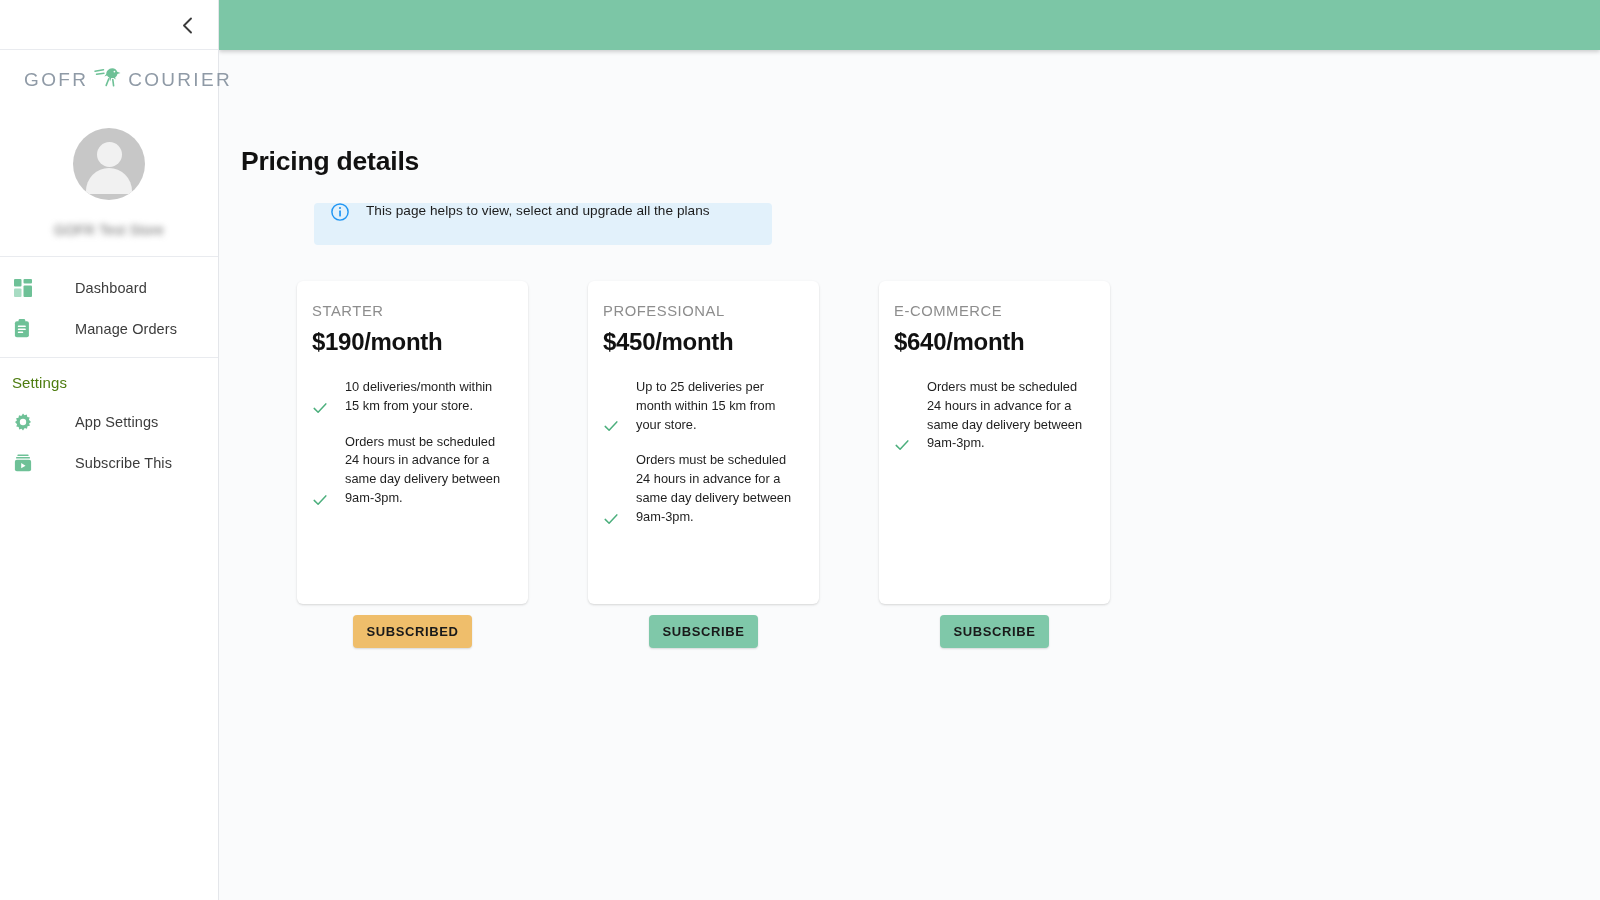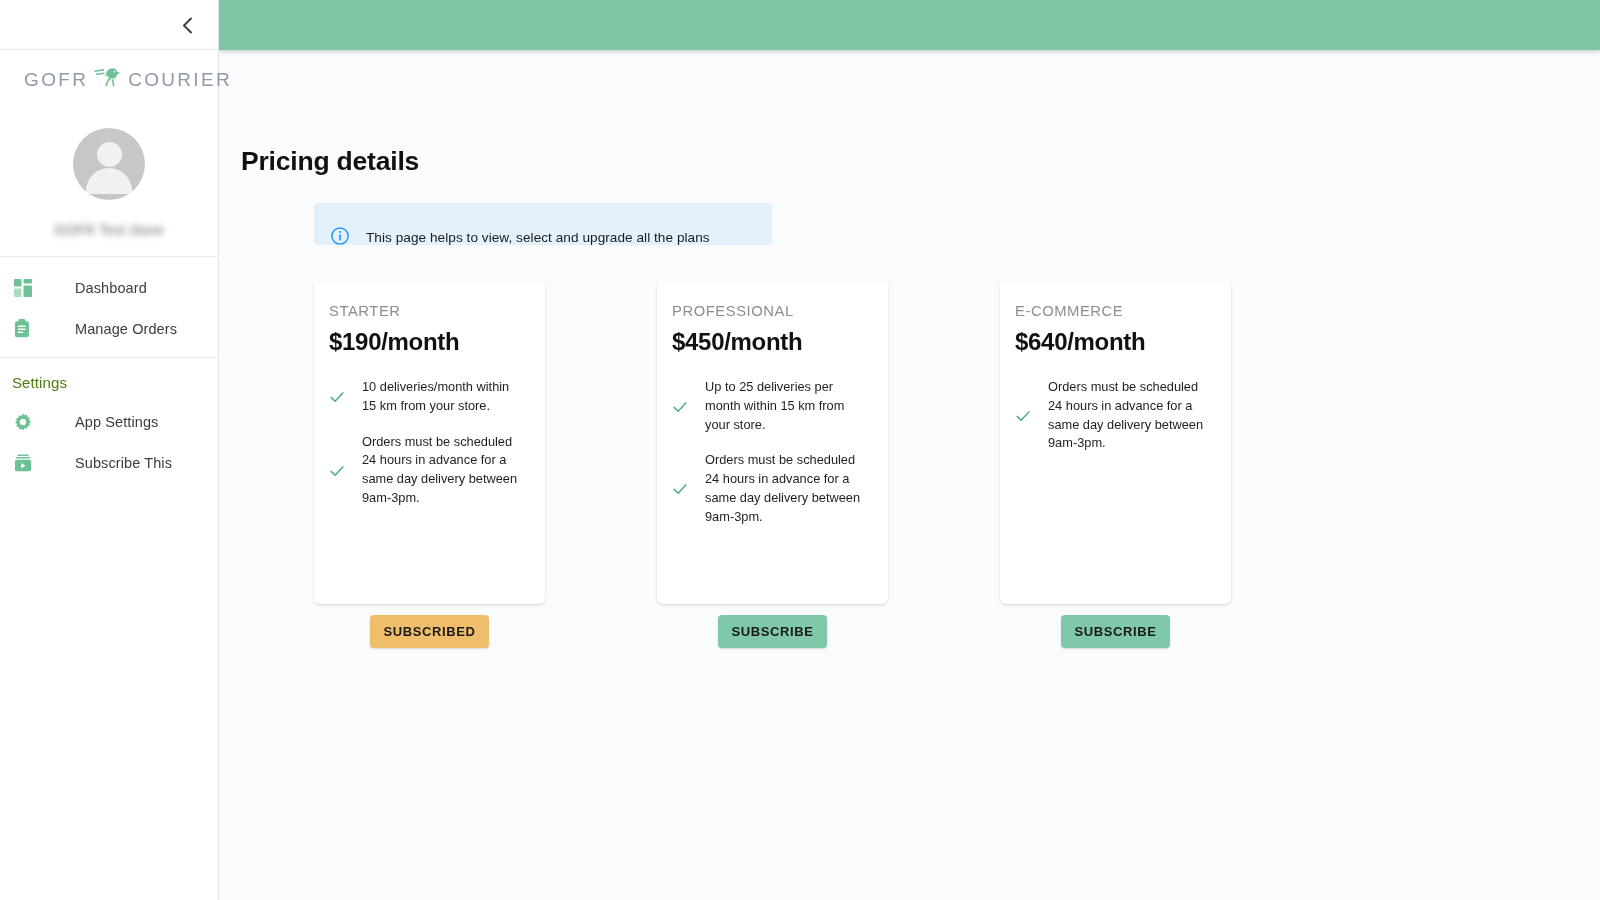--- a/index.html
+++ b/index.html
@@ -188,38 +188,38 @@
 
   .info-banner {
     position: absolute;
     left: 95px;
     top: 153px;
     width: 458px;
     height: 42px;
     background: #e2f1fb;
     border-radius: 4px;
     display: flex;
-    align-items: flex-end;
+    align-items: flex-start;
     padding-left: 17px;
   }
   .info-icon { width: 18px; height: 18px; min-width: 18px; color: #2196f3; }
   .info-text {
     font-size: 13.6px;
     color: #1c1c1c;
     margin-left: 17px;
     letter-spacing: 0.05px;
   }
 
   
   .cards {
     position: absolute;
-    left: 95px;
+    left: 78px;
     top: 231px;
     display: flex;
-    gap: 112px;
+    gap: 60px;
   }
 
   .plan-col {
     width: 231px;
     display: flex;
     flex-direction: column;
     align-items: center;
   }
 
   .plan-card {
@@ -244,21 +244,21 @@
     font-weight: bold;
     color: #111111;
     margin-top: 9px;
     letter-spacing: -0.3px;
   }
 
   .feat-list { margin-top: 22px; }
 
   .feat {
     display: flex;
-    align-items: center;
+    align-items: flex-end;
     margin-bottom: 17px;
   }
   .feat-check {
     width: 16px; min-width: 16px; height: 16px;
     color: #4caf7d;
     margin-top: 1px;
   }
   .feat-text {
     font-size: 12.8px;
     line-height: 18.8px;

